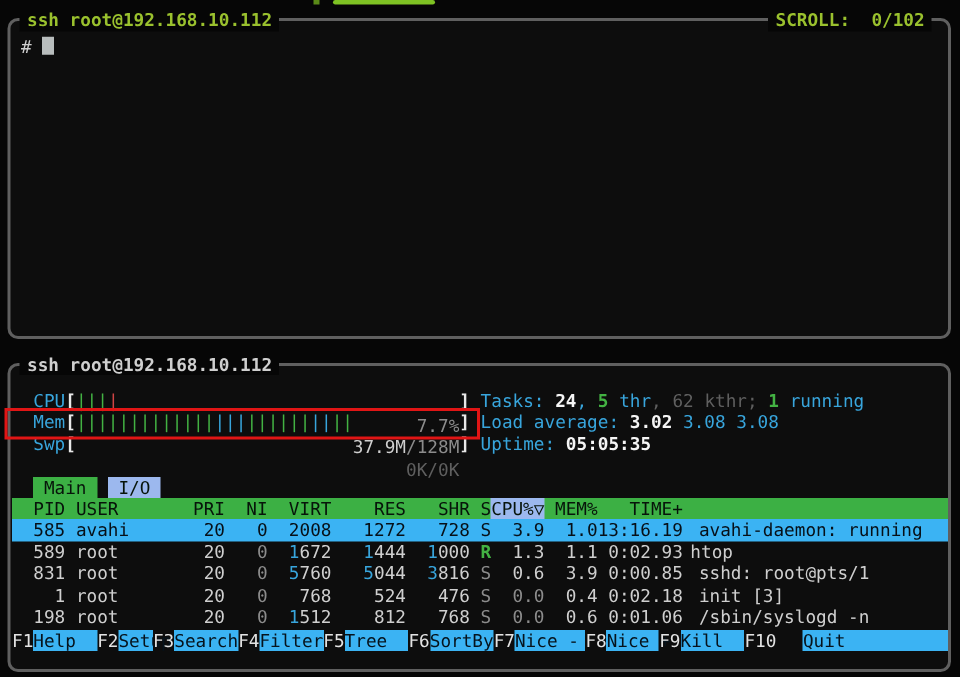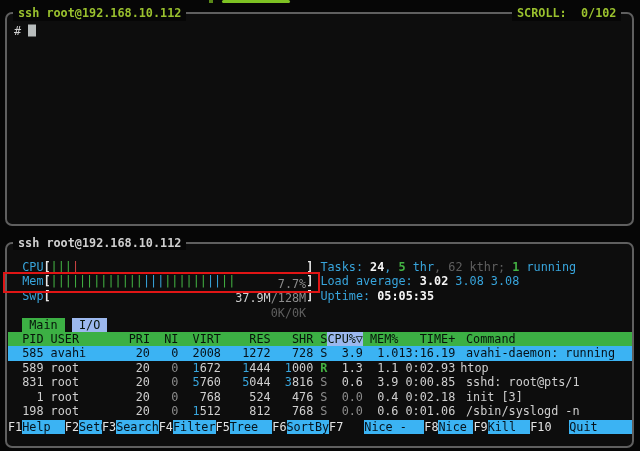--- a/index.html
+++ b/index.html
@@ -94,21 +94,20 @@
         <span class="cell al-l" style="width: 78.1px; padding-left: 7.1px;"><span>USER</span></span>
         <span class="cell al-r" style="width: 28.4px;"><span>PRI</span></span>
         <span class="cell al-r" style="width: 28.4px;"><span>NI</span></span>
         <span class="cell al-r" style="width: 42.6px;"><span>VIRT</span></span>
         <span class="cell al-r" style="width: 49.7px;"><span>RES</span></span>
         <span class="cell al-r" style="width: 42.6px;"><span>SHR</span></span>
         <span class="cell al-r" style="width: 14.2px;"><span>S</span></span>
         <span class="cell al-r sortcol" style="width: 35.5px;"><span>CPU%▽</span></span>
         <span class="cell al-r" style="width: 35.5px;"><span>MEM%</span></span>
         <span class="cell al-r" style="width: 56.8px;"><span>TIME+</span></span>
-        <span class="cell al-l grow" style="padding-left: 10.7px;"><span>Command</span></span>
       </div>
       <div class="prow sel">
         <span class="cell al-r" style="width: 35.5px;"><span class="c-w">585</span></span>
         <span class="cell al-l" style="width: 78.1px; padding-left: 7.1px;"><span class="c-w">avahi</span></span>
         <span class="cell al-r" style="width: 28.4px;"><span class="c-w">20</span></span>
         <span class="cell al-r" style="width: 28.4px;"><span class="c-d">0</span></span>
         <span class="cell al-r" style="width: 42.6px;"><span class="c-w">2008</span></span>
         <span class="cell al-r" style="width: 49.7px;"><span class="c-w">1272</span></span>
         <span class="cell al-r" style="width: 42.6px;"><span class="c-w">728</span></span>
         <span class="cell al-r" style="width: 14.2px;"><span class="c-w">S</span></span>
@@ -182,21 +181,21 @@
       <span class="fl" style="width: 23px;">Setup</span>
       <span class="fk" style="width: 14.2px;">F3</span>
       <span class="fl" style="width: 42.6px;">Search</span>
       <span class="fk" style="width: 14.2px;">F4</span>
       <span class="fl" style="width: 42.6px;">Filter</span>
       <span class="fk" style="width: 14.2px;">F5</span>
       <span class="fl" style="width: 42.6px;">Tree</span>
       <span class="fk" style="width: 14.2px;">F6</span>
       <span class="fl" style="width: 42.6px;">SortBy</span>
       <span class="fk" style="width: 14.2px;">F7</span>
-      <span class="fl" style="width: 60px; margin-left: 21px;">Nice -</span>
+      <span class="fl" style="width: 47px;">Nice -</span>
       <span class="fk" style="width: 14.2px;">F8</span>
       <span class="fl" style="width: 35px;">Nice +</span>
       <span class="fk" style="width: 14.2px;">F9</span>
       <span class="fl" style="width: 42.6px;">Kill</span>
       <span class="fk" style="width: 39px;">F10</span>
       <span class="fl last">Quit</span>
     </div>
 </div>
 
 </body></html>

